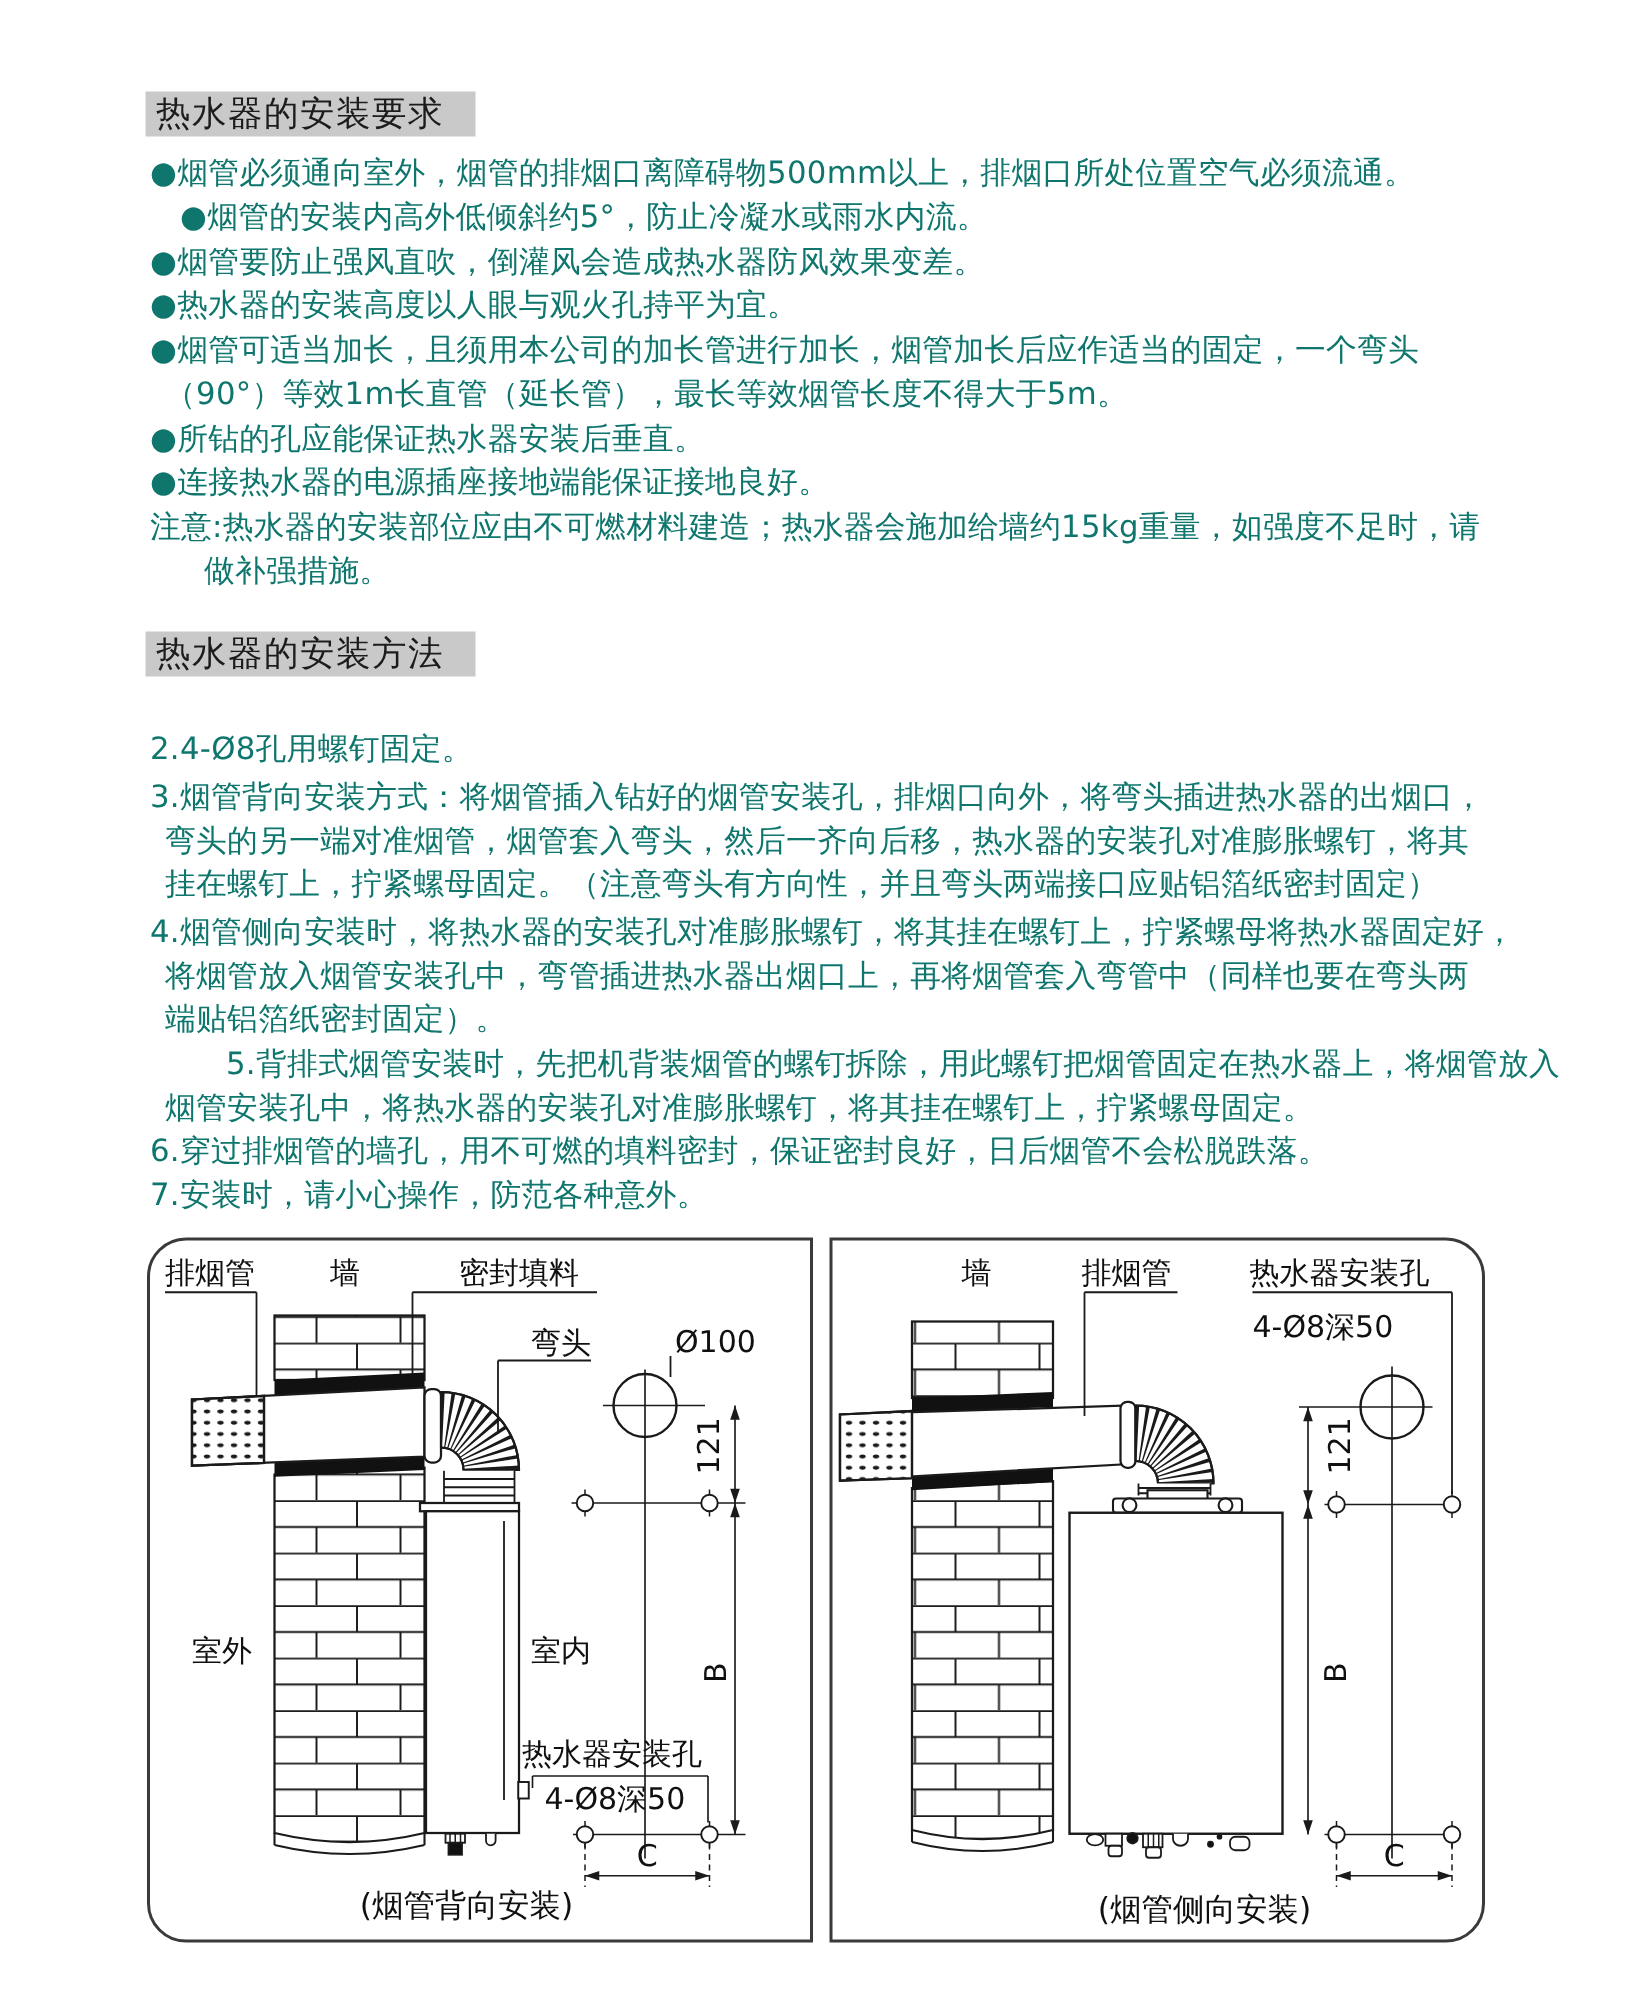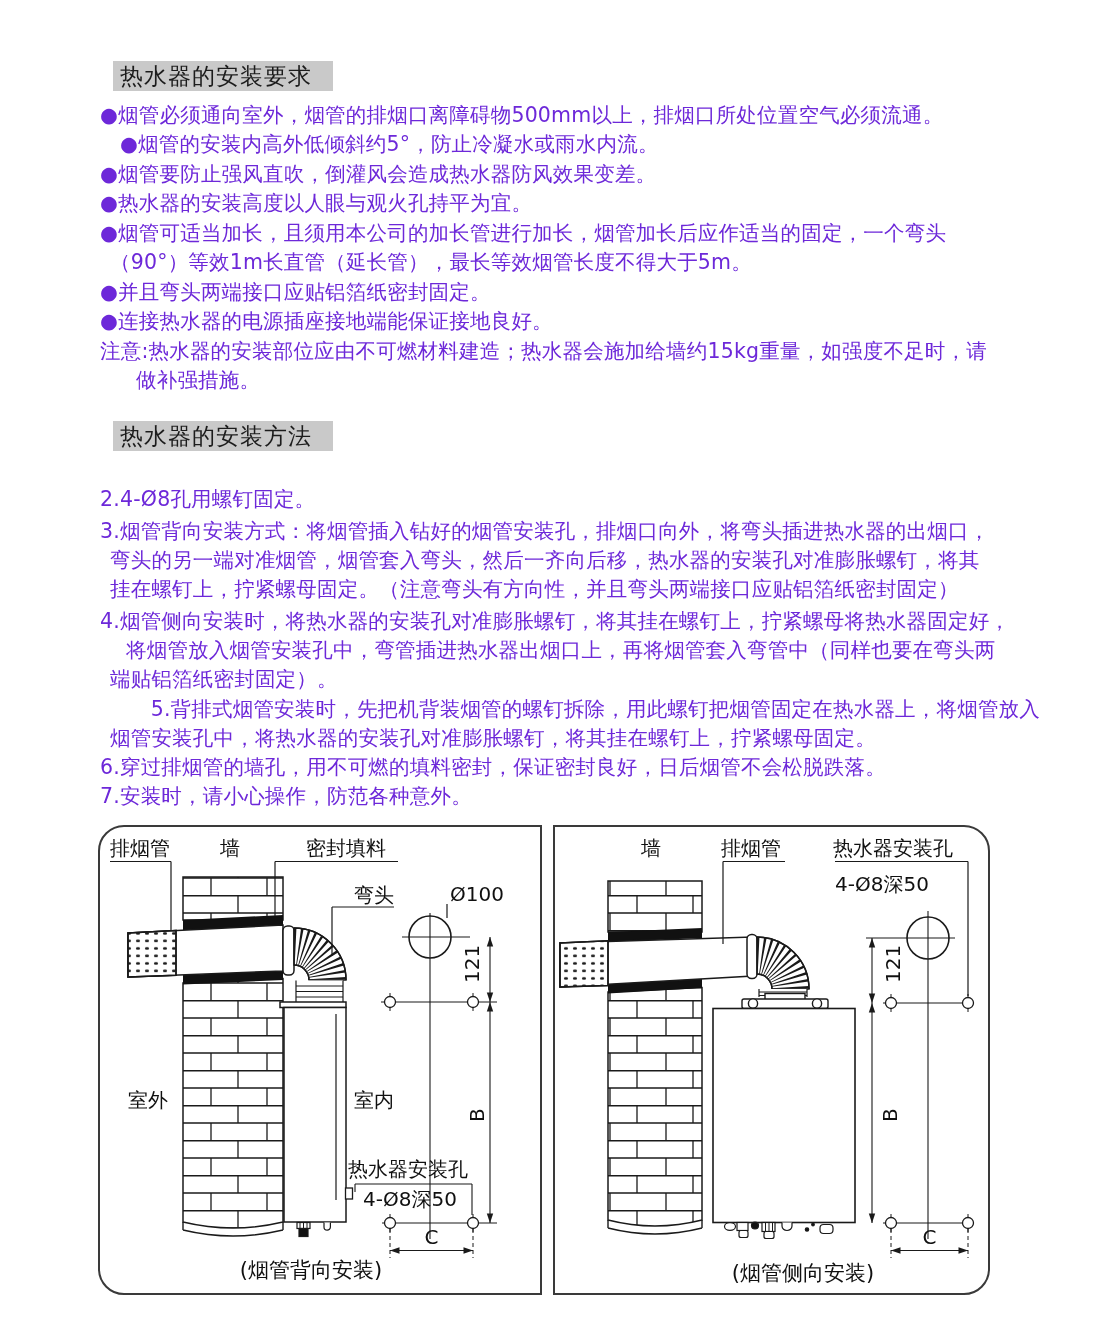--- a/index.html
+++ b/index.html
@@ -1,21 +1,21 @@
 <!DOCTYPE html>
 <html><head>
 <meta charset="utf-8">
 <style>
   html,body{margin:0;padding:0;background:#fff;}
   .page{position:relative;width:1093px;height:1330px;background:#ffffff;overflow:hidden;
         font-family:"DejaVu Sans","Liberation Sans",sans-serif;color:#111;}
   .sec-heading{position:absolute;left:97px;width:220px;height:30px;background:#c9c9c9;color:#1c1c1c;
-        font-size:23px;line-height:30px;letter-spacing:1px;padding-left:7px;box-sizing:border-box;white-space:nowrap;margin-left:16px;}
+        font-size:23px;line-height:30px;letter-spacing:1px;padding-left:7px;box-sizing:border-box;white-space:nowrap;}
   .tline{position:absolute;left:100px;width:940px;font-size:20.5px;letter-spacing:.2px;
-        white-space:nowrap;color:#6d28d9;line-height:24px;}
+        white-space:nowrap;color:#0f766e;line-height:24px;}
   .ind1{left:110px;}
   .ind2{left:136px;}
   .figbox{position:absolute;top:825px;height:470px;background:#fff;border:2px solid #3a3a3a;box-sizing:border-box;}
   .figbox.left{left:98px;width:444px;border-radius:26px 0 0 26px;}
   .figbox.right{left:553px;width:437px;border-radius:0 26px 26px 0;}
   .figbox svg{position:absolute;left:-2px;top:-2px;}
   svg text{font-family:"DejaVu Sans","Liberation Sans",sans-serif;fill:#101010;stroke:none;}
   svg .lbl{font-size:20px;}
   svg .dim{font-size:20px;}
   svg .cap{font-size:21px;}
@@ -25,32 +25,32 @@
 
 <div class="page">
 
   <div class="sec-heading" style="top:61px;">热水器的安装要求</div>
   <div class="tline" style="top:103px;">●烟管必须通向室外，烟管的排烟口离障碍物500mm以上，排烟口所处位置空气必须流通。</div>
   <div class="tline" style="top:132px;margin-left:20px;">●烟管的安装内高外低倾斜约5°，防止冷凝水或雨水内流。</div>
   <div class="tline" style="top:191px;">●热水器的安装高度以人眼与观火孔持平为宜。</div>
   <div class="tline" style="top:162px;">●烟管要防止强风直吹，倒灌风会造成热水器防风效果变差。</div>
   <div class="tline" style="top:221px;">●烟管可适当加长，且须用本公司的加长管进行加长，烟管加长后应作适当的固定，一个弯头</div>
   <div class="tline ind1" style="top:250px;">（90°）等效1m长直管（延长管），最长等效烟管长度不得大于5m。</div>
-  <div class="tline" style="top:280px;">●并且弯头两端接口应贴铝箔纸密封固定。</div>
+  <div class="tline" style="top:280px;">●所钻的孔应能保证热水器安装后垂直。</div>
   <div class="tline" style="top:309px;">●连接热水器的电源插座接地端能保证接地良好。</div>
   <div class="tline" style="top:339px;">注意:热水器的安装部位应由不可燃材料建造；热水器会施加给墙约15kg重量，如强度不足时，请</div>
   <div class="tline ind2" style="top:368px;">做补强措施。</div>
 
   <div class="sec-heading" style="top:421px;">热水器的安装方法</div>
   <div class="tline" style="top:487px;">2.4-Ø8孔用螺钉固定。</div>
   <div class="tline" style="top:519px;">3.烟管背向安装方式：将烟管插入钻好的烟管安装孔，排烟口向外，将弯头插进热水器的出烟口，</div>
   <div class="tline ind1" style="top:577px;">挂在螺钉上，拧紧螺母固定。（注意弯头有方向性，并且弯头两端接口应贴铝箔纸密封固定）</div>
   <div class="tline ind1" style="top:548px;">弯头的另一端对准烟管，烟管套入弯头，然后一齐向后移，热水器的安装孔对准膨胀螺钉，将其</div>
   <div class="tline" style="top:609px;">4.烟管侧向安装时，将热水器的安装孔对准膨胀螺钉，将其挂在螺钉上，拧紧螺母将热水器固定好，</div>
-  <div class="tline ind1" style="top:638px;margin-left:16px;">将烟管放入烟管安装孔中，弯管插进热水器出烟口上，再将烟管套入弯管中（同样也要在弯头两</div>
+  <div class="tline ind1" style="top:638px;">将烟管放入烟管安装孔中，弯管插进热水器出烟口上，再将烟管套入弯管中（同样也要在弯头两</div>
   <div class="tline ind1" style="top:667px;">端贴铝箔纸密封固定）。</div>
   <div class="tline" style="top:697px;text-align:right;">5.背排式烟管安装时，先把机背装烟管的螺钉拆除，用此螺钉把烟管固定在热水器上，将烟管放入</div>
   <div class="tline ind1" style="top:726px;">烟管安装孔中，将热水器的安装孔对准膨胀螺钉，将其挂在螺钉上，拧紧螺母固定。</div>
   <div class="tline" style="top:755px;">6.穿过排烟管的墙孔，用不可燃的填料密封，保证密封良好，日后烟管不会松脱跌落。</div>
   <div class="tline" style="top:784px;">7.安装时，请小心操作，防范各种意外。</div>
 
   <div class="figbox left">
     <svg width="444" height="470" viewBox="0 0 444 470">
       <defs>
         <pattern id="brickL" width="56" height="35" patternUnits="userSpaceOnUse">

